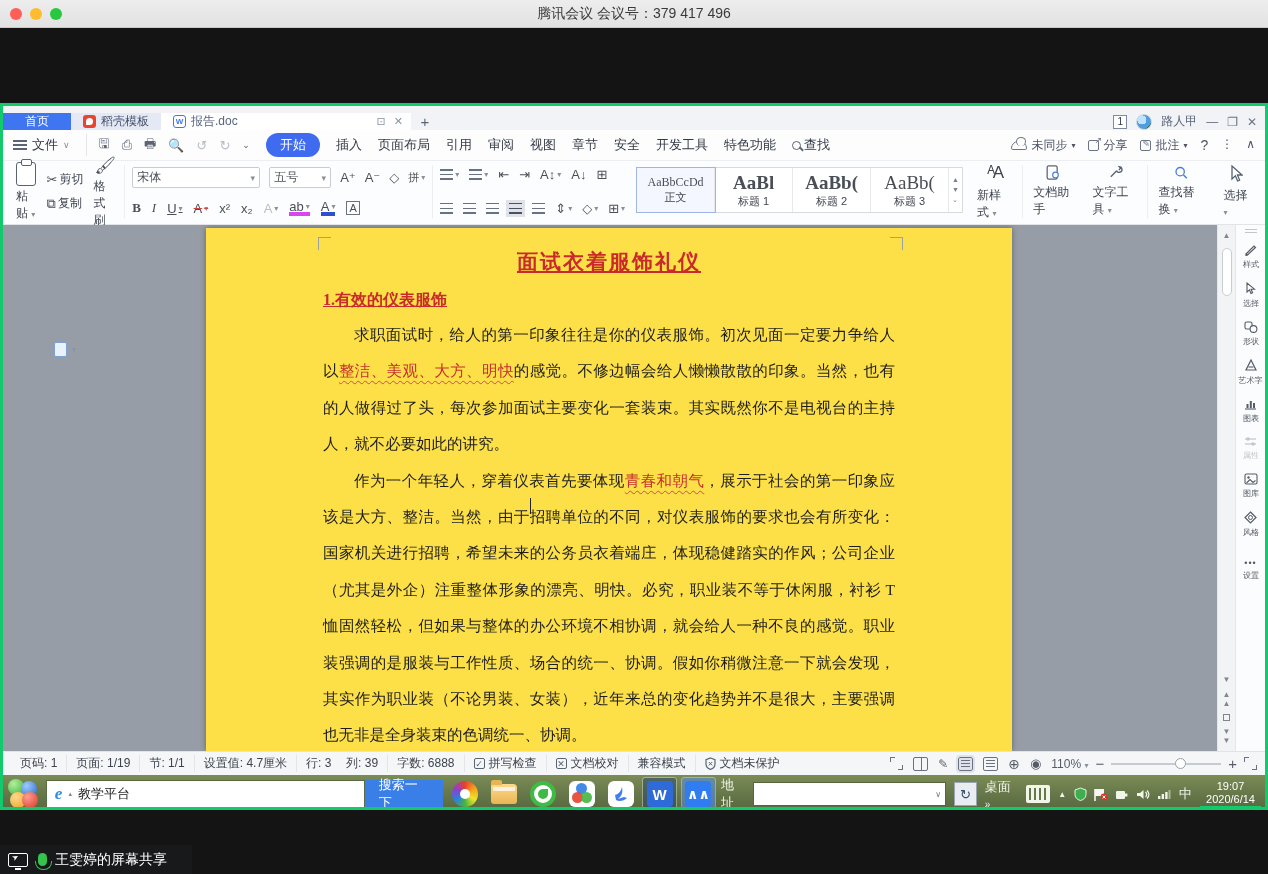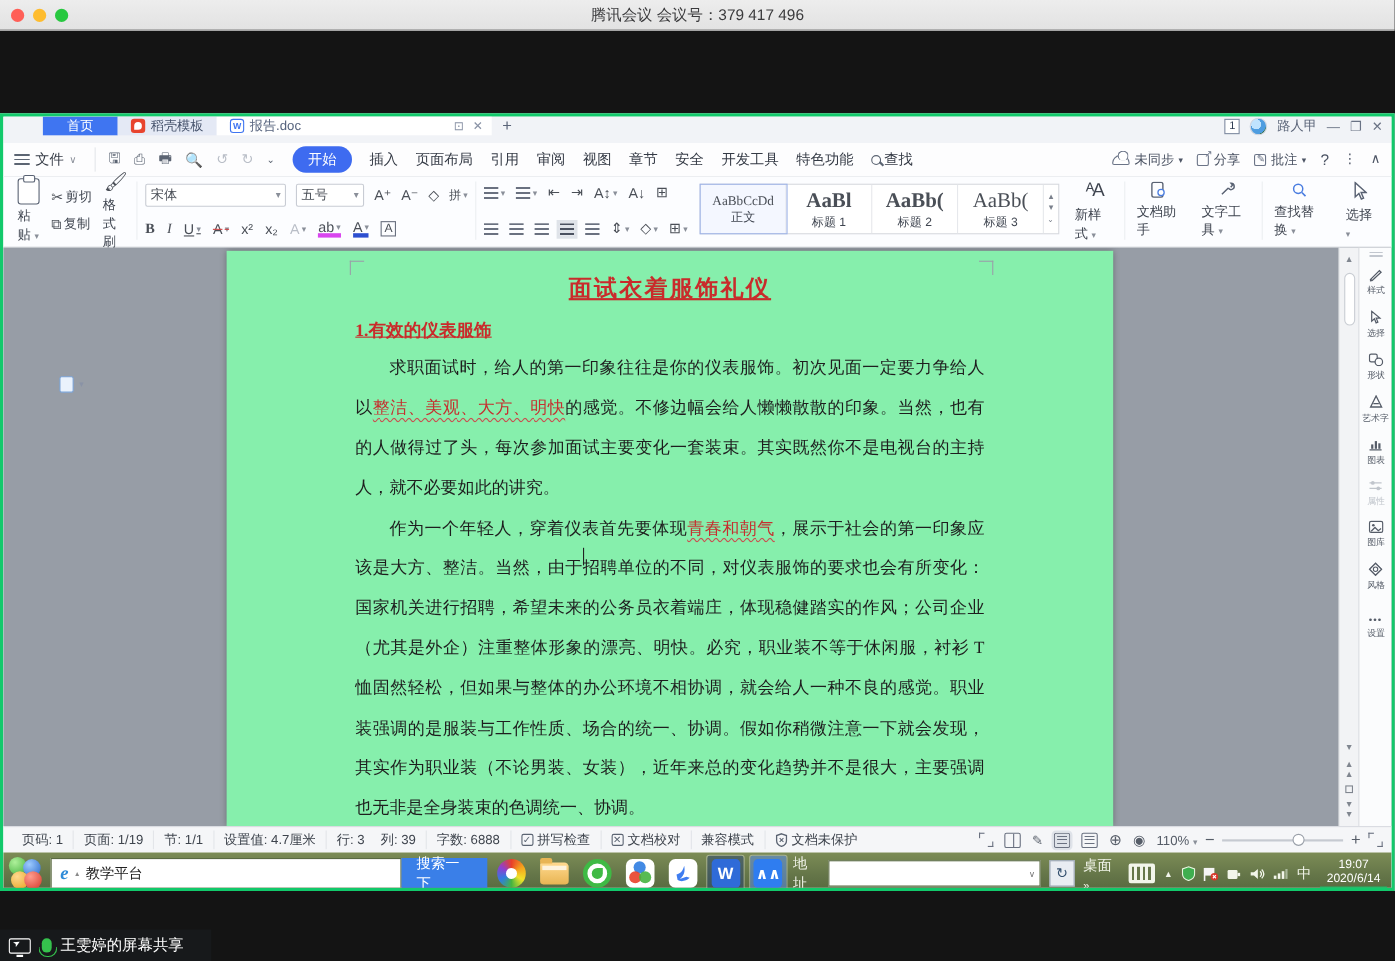--- a/index.html
+++ b/index.html
@@ -15,21 +15,21 @@
   .light { width:12px; height:12px; border-radius:50%; }
   .light.r { background:#ff5f57; } .light.y { background:#febc2e; } .light.g { background:#28c840; }
   .mac-title { position:absolute; left:0; right:0; text-align:center; font-size:14px;
     color:#3a3a3c; font-weight:500; }
 
   
   .screen { position:absolute; top:103px; left:0; width:1268px; height:707px;
     border:3px solid #12c96b; background:#fff; overflow:hidden; }
 
   
-  .tabbar { position:relative; height:24px; background:#f1f3f7; display:flex; align-items:flex-start; font-size:12px; color:#45526b;padding-left:36px; }
+  .tabbar { position:relative; height:24px; background:#f1f3f7; display:flex; align-items:flex-end; font-size:12px; color:#45526b; }
   .tab { display:flex; align-items:center; gap:5px; padding:0 12px; }
   .tab-home { background:#3f75f1; color:#fff; width:68px; justify-content:center; }
   .tab-docer { background:#e4e9f5; }
   .tab-doc { background:#fff; width:250px; color:#57647e; position:relative; }
   .docer-ic { width:13px; height:13px; border-radius:3px; background:#e8442e; position:relative; }
   .docer-ic::after { content:""; position:absolute; left:3px; top:3px; width:7px; height:7px;
     border-radius:50% 50% 50% 0; background:#fff; }
   .wdoc-ic { width:13px; height:13px; border-radius:3px; border:1px solid #3f75f1; color:#3f75f1;
     font-size:8px; font-weight:bold; display:flex; align-items:center; justify-content:center; }
   .tab-doc .tail { position:absolute; right:8px; display:flex; gap:8px; color:#8a93a6; font-size:11px; }
@@ -93,21 +93,21 @@
   .style-cell.active { outline:1px solid #9fb4e8; background:#f4f7ff; }
   .style-prev { font-size:12px; } .style-prev.h { font-size:19px; font-weight:bold; }
   .style-name { font-size:11px; color:#3f4550; font-family:"Liberation Sans","DejaVu Sans",sans-serif; }
   .gal-arrows { display:flex; flex-direction:column; font-size:7px; color:#7a808c; padding:0 3px; gap:3px; }
   .rtool { display:flex; flex-direction:column; align-items:center; justify-content:center; gap:4px;
     padding:0 10px; font-size:12px; color:#3f4550; }
   .rtool svg { display:block; }
 
   
   .docarea { position:relative; height:526px; background:#979da6; overflow:hidden; }
-  .page { position:absolute; left:203px; top:3px; width:806px; height:523px; background:#86efac;
+  .page { position:absolute; left:203px; top:3px; width:806px; height:523px; background:#fde047;
     box-shadow:0 0 6px rgba(0,0,0,.35); overflow:hidden; }
   .cmark { position:absolute; width:13px; height:13px; border-color:#9aa0a8; border-style:solid; border-width:0; }
   .cmark.tl { left:112px; top:9px; border-left-width:1px; border-top-width:1px; }
   .cmark.tr { left:684px; top:9px; border-right-width:1px; border-top-width:1px; }
   .doc-body { position:absolute; left:117px; top:20px; width:572px;
     font-family:"Liberation Serif","DejaVu Serif",serif; color:#1e1e1e; }
   .doc-title { text-align:center; color:#c92b2b; font-size:21px; font-weight:bold;
     text-decoration:underline; letter-spacing:2px; margin-bottom:14px; }
   .doc-heading { color:#c92b2b; font-size:16px; font-weight:bold; text-decoration:underline; margin-bottom:6px; }
   .doc-p { font-size:15.5px; line-height:36.4px; text-align:justify; text-indent:2em; }

